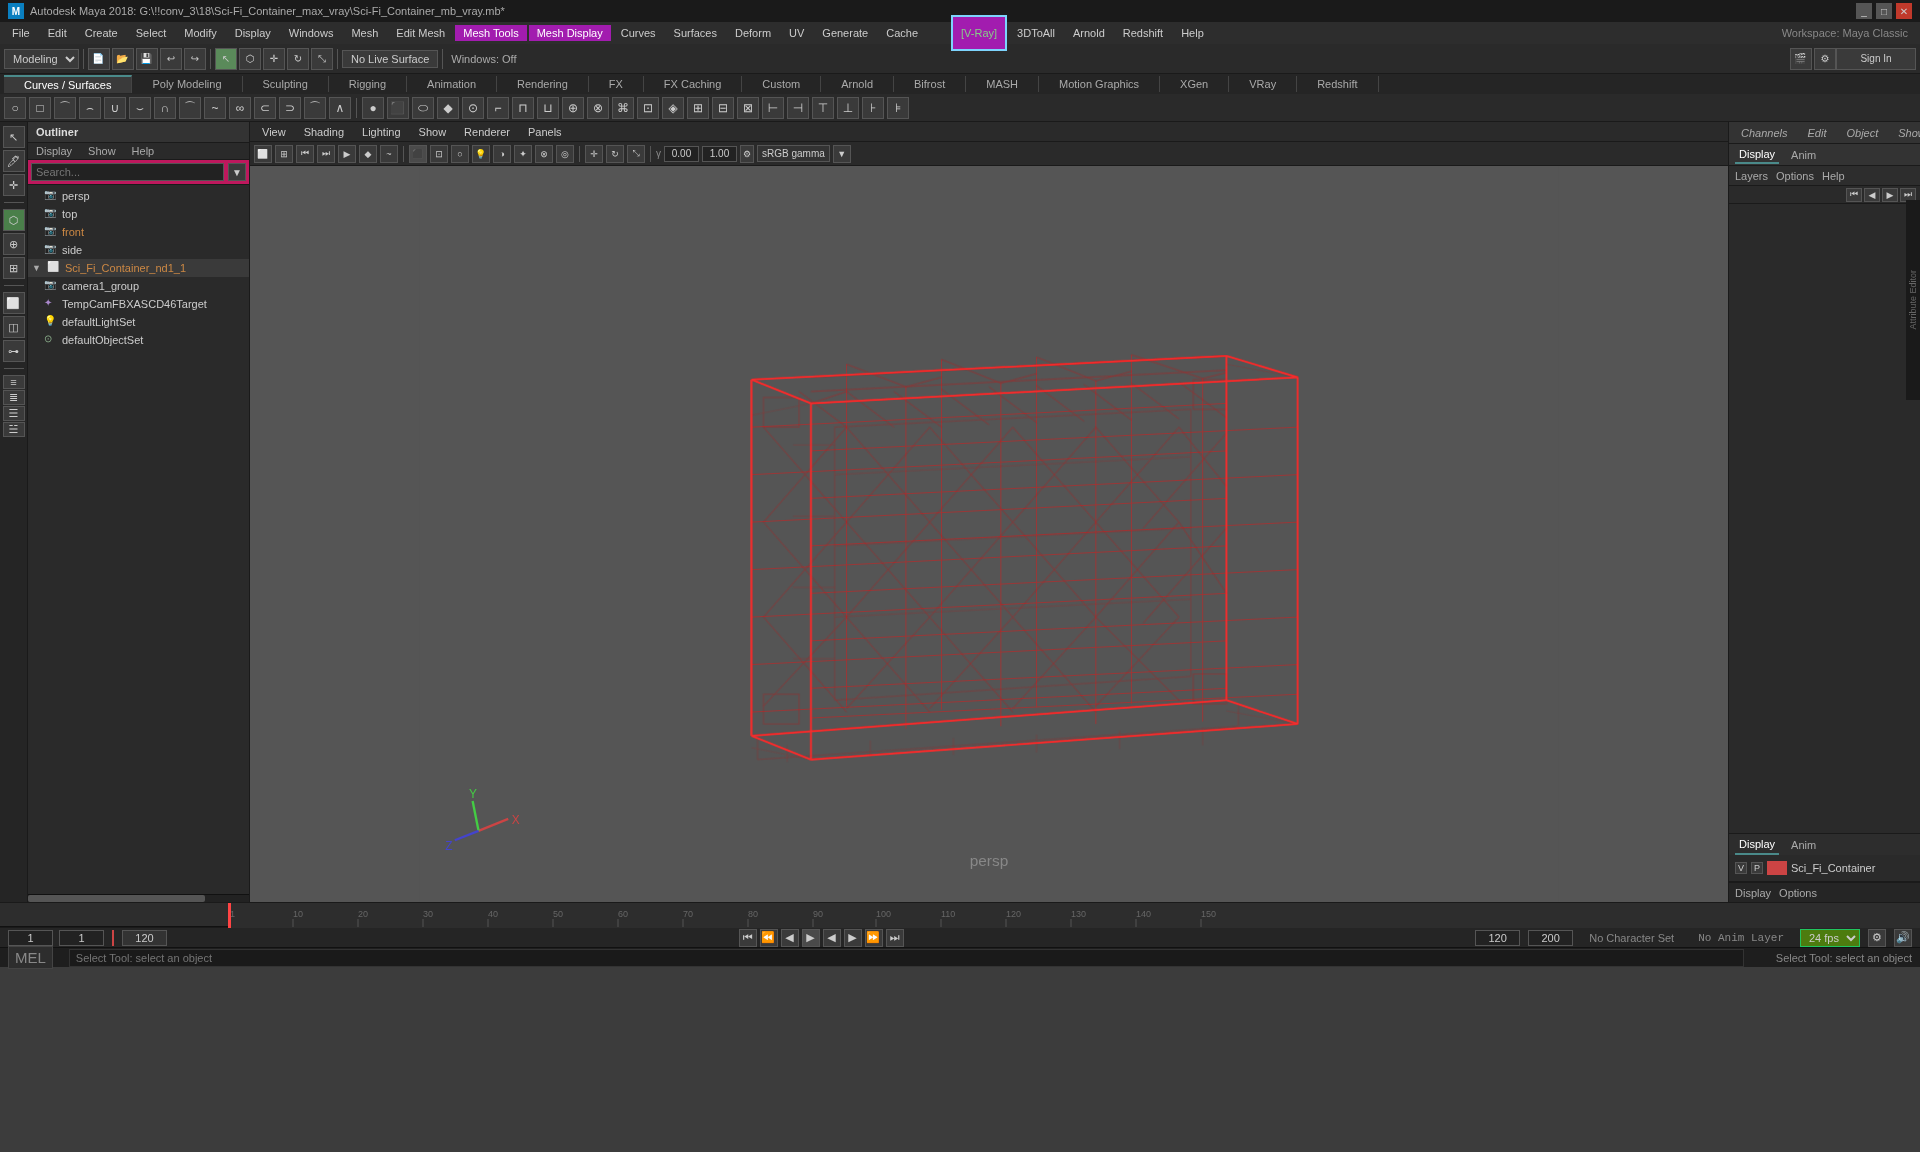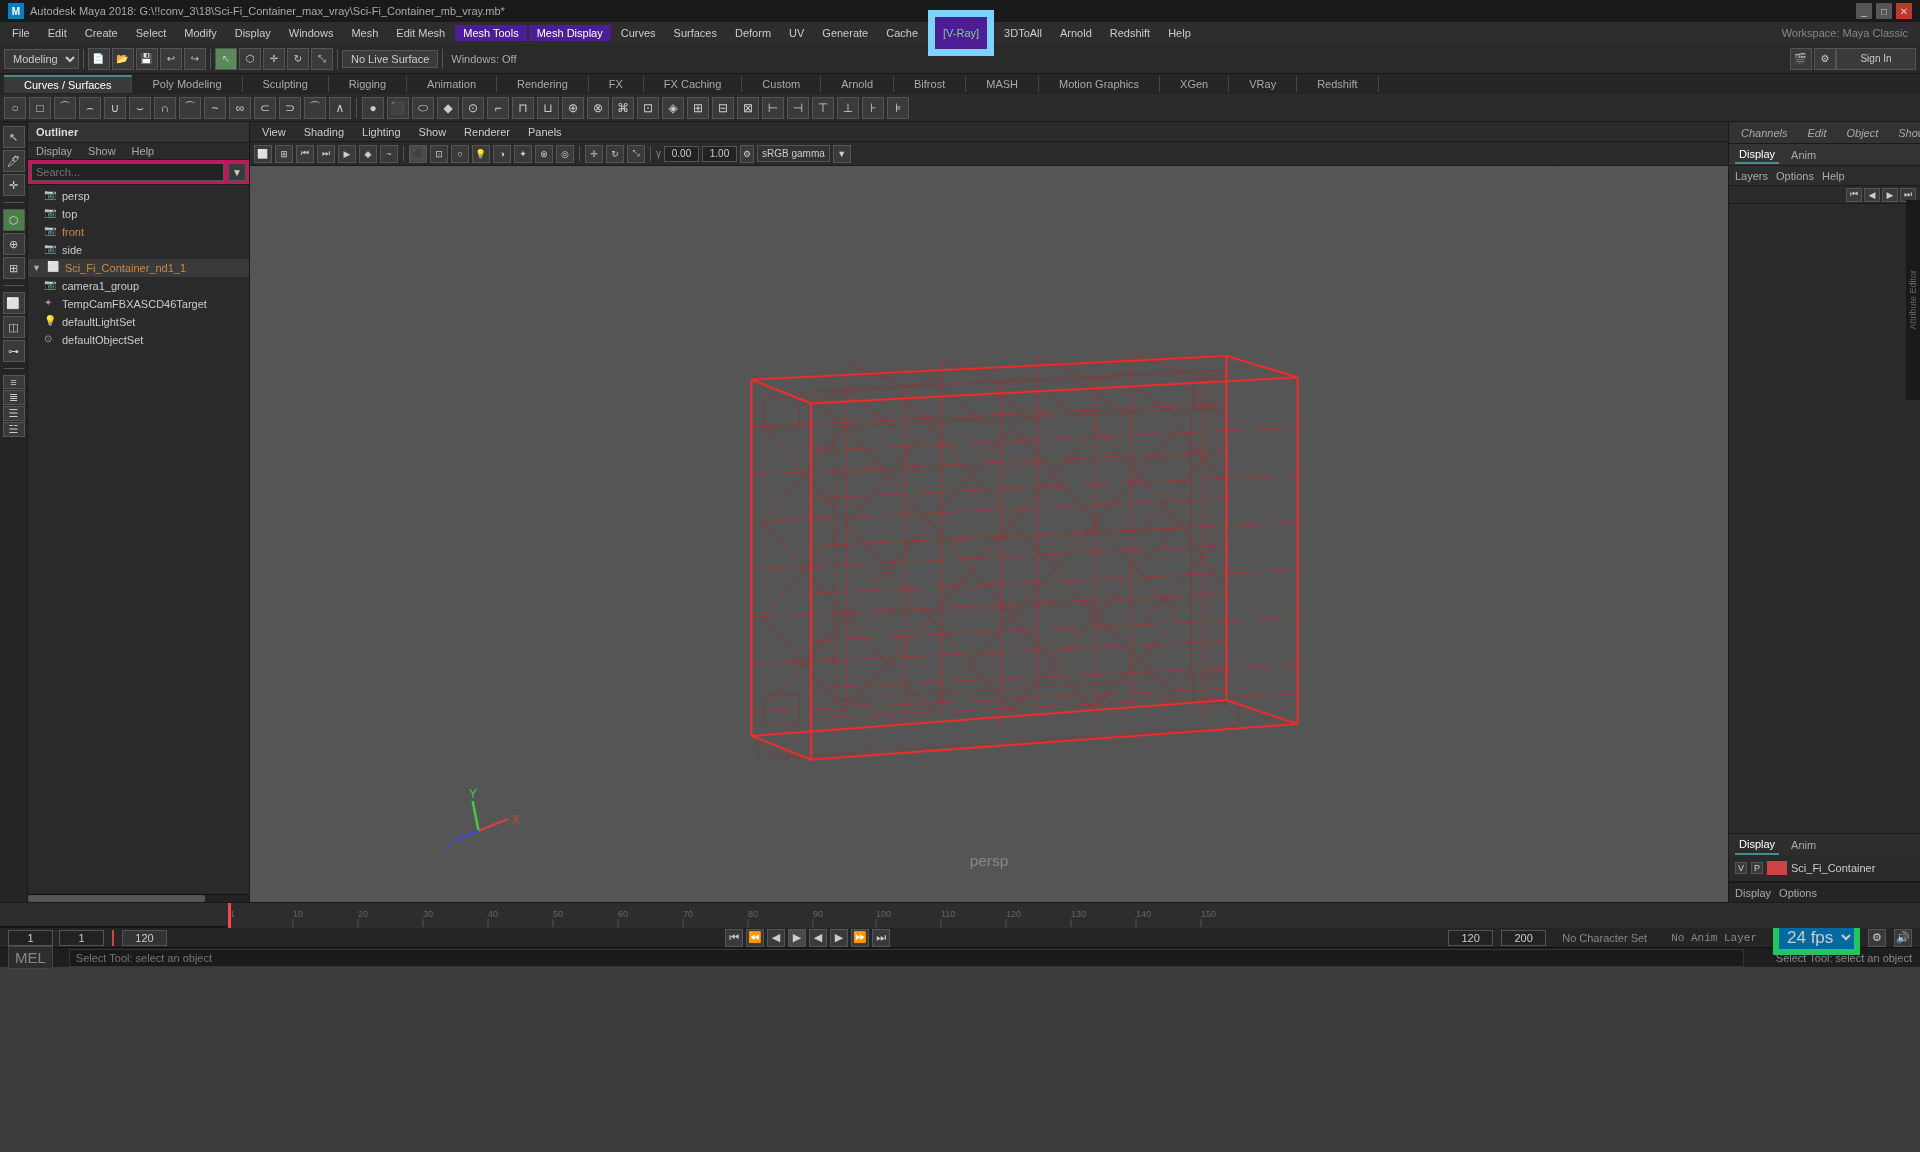--- a/index.html
+++ b/index.html
@@ -72,21 +72,21 @@
       padding: 0 4px;
       gap: 2px;
     }
     .menu-item {
       padding: 2px 8px;
       cursor: pointer;
       font-size: 11px;
       color: #cccccc;
       white-space: nowrap;
     }
-    .menu-item.active { background: #4c1d95; color: white; }
+    .menu-item.active { background: #a21caf; color: white; }
 
     
     #toolbar {
       width: 100%;
       height: 30px;
       background: #2a2a2a;
       display: flex;
       align-items: center;
       padding: 0 4px;
       border-bottom: 1px solid #1a1a1a;
@@ -577,21 +577,21 @@
   <span class="menu-item">Mesh</span>
   <span class="menu-item">Edit Mesh</span>
   <span class="menu-item active">Mesh Tools</span>
   <span class="menu-item active">Mesh Display</span>
   <span class="menu-item">Curves</span>
   <span class="menu-item">Surfaces</span>
   <span class="menu-item">Deform</span>
   <span class="menu-item">UV</span>
   <span class="menu-item">Generate</span>
   <span class="menu-item">Cache</span>
-  <span class="menu-item active" style="color:#88cc88; border:7px solid #7dd3fc; padding: 10px 8px;">[V-Ray]</span>
+  <span class="menu-item active" style="color:#88cc88; border:2px solid #7dd3fc; padding: 10px 8px; margin-left: 23px;">[V-Ray]</span>
   <span class="menu-item">3DToAll</span>
   <span class="menu-item">Arnold</span>
   <span class="menu-item">Redshift</span>
   <span class="menu-item">Help</span>
   <div style="flex:1"></div>
   <span style="font-size:11px; color:#888; margin-right:8px;">Workspace: Maya Classic</span>
 </div>
 
 <div id="toolbar">
   <select class="toolbar-select">
@@ -1057,21 +1057,21 @@
     <button class="pb-btn">◀</button>
     <button class="pb-btn">▶</button>
     <button class="pb-btn">⏩</button>
     <button class="pb-btn">⏭</button>
   </div>
   <div style="display:flex; align-items:center; gap:8px;">
     <input type="text" class="frame-input" value="120" style="">
     <input type="text" class="frame-input" value="200" style="">
     <span style="font-size:11px; color:#888; padding:0 8px;">No Character Set</span>
     <span style="font-size:11px; color:#888; padding:0 8px;font-family:Liberation Mono, monospace;">No Anim Layer</span>
-    <select style="background:#0369a1; border:6px solid #22c55e; color:#ccc; font-size:17px; padding:1px 4px;">
+    <select style="background:#4d7c0f; border:1px solid #22c55e; color:#ccc; font-size:11px; padding:1px 4px;">
       <option>24 fps</option>
     </select>
     <button class="pb-btn">⚙</button>
     <button class="pb-btn">🔊</button>
   </div>
 </div>
 
 <div id="status-bar">
   <span style="font-size:15px; color:#888; background:#2d2d2d; padding:2px 6px; border:1px solid #444;">MEL</span>
   <input type="text" style="flex: 1 1 0%; background: rgb(26, 26, 26); border: 1px solid rgb(51, 51, 51); color: rgb(204, 204, 204); font-size: 11px; padding: 2px 6px;" placeholder="Select Tool: select an object">

